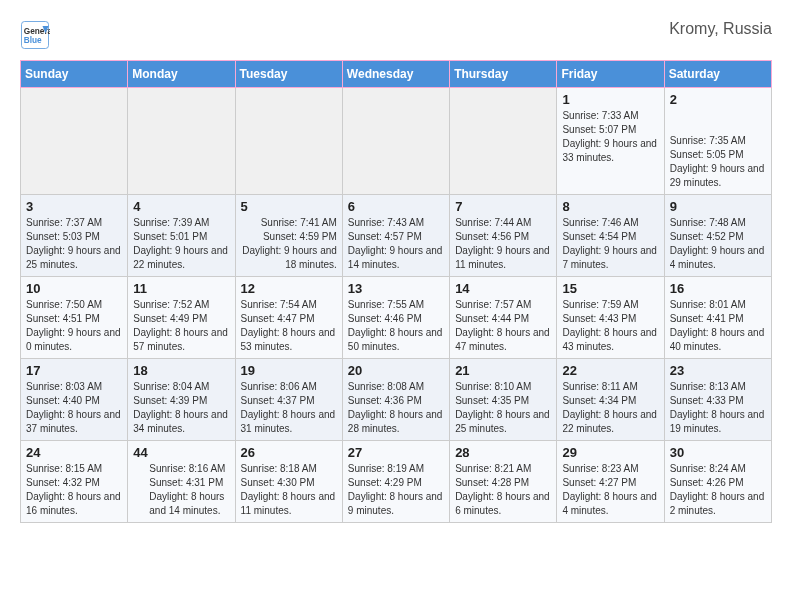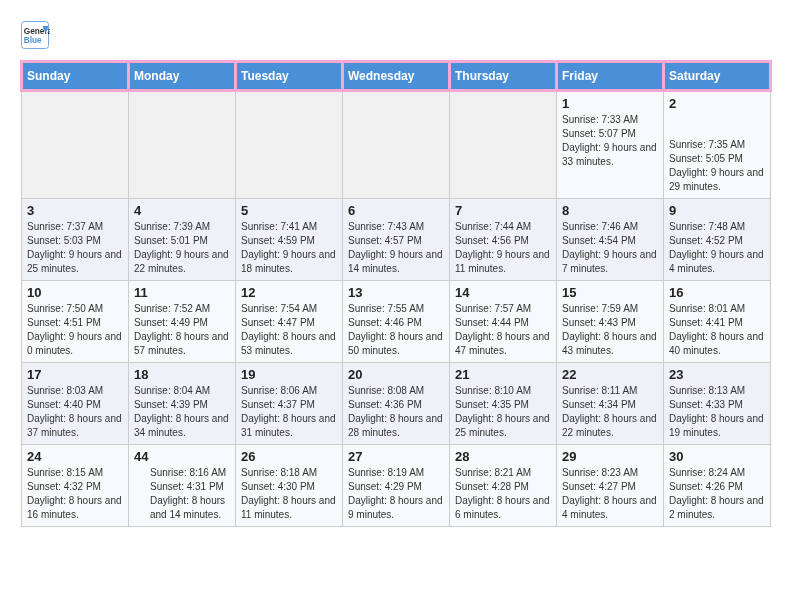--- a/index.html
+++ b/index.html
@@ -40,21 +40,21 @@
       border-collapse: collapse;
       font-size: 11px;
     }
     .calendar th {
       background: #4a90d9;
       color: #fff;
       padding: 6px 4px;
       text-align: left;
       font-size: 12px;
       font-weight: bold;
-      border: 3px solid #f9a8d4;
+      border: 1px solid #f9a8d4;
     }
     .calendar td {
       width: 107px;
       vertical-align: top;
       padding: 4px 5px;
       border: 1px solid #ccc;
       height: 80px;
       background: #fff;
     }
     .calendar tr:nth-child(odd) td { background: #f7f9fc; }
@@ -79,20 +79,21 @@
 <div class="header">
   <div class="logo">
     <svg class="logo-icon" viewBox="0 0 40 40">
       <rect x="2" y="2" width="36" height="36" rx="4" fill="white" stroke="#4a90d9" stroke-width="1"></rect>
       <text x="5" y="18" font-size="11" font-weight="bold" fill="#333" font-family="Arial">General</text>
       <text x="5" y="30" font-size="11" font-weight="bold" fill="#4a90d9" font-family="Arial">Blue</text>
       <polygon points="30,8 38,8 34,18" fill="#4a90d9"></polygon>
     </svg>
   </div>
   <div class="title-area">
+    <div class="location">Kromy, Russia</div>
   </div>
 </div>
 
 <table class="calendar">
   <thead>
     <tr>
     <th>Sunday</th>
         <th>Monday</th>
         <th>Tuesday</th>
         <th>Wednesday</th>
@@ -129,21 +130,21 @@
 Daylight: 9 hours and 25 minutes.</div>
         </td>
         <td>
           <span class="day-num">4</span>
           <div class="day-info" style="white-space: pre-line;">Sunrise: 7:39 AM
 Sunset: 5:01 PM
 Daylight: 9 hours and 22 minutes.</div>
         </td>
         <td>
           <span class="day-num">5</span>
-          <div class="day-info" style="white-space: pre-line;">Sunrise: 7:41 AM
+          <div class="day-info" style="white-space: pre-line; text-align: right;">Sunrise: 7:41 AM
 Sunset: 4:59 PM
 Daylight: 9 hours and 18 minutes.</div>
         </td>
         <td>
           <span class="day-num">6</span>
           <div class="day-info" style="white-space: pre-line;">Sunrise: 7:43 AM
 Sunset: 4:57 PM
 Daylight: 9 hours and 14 minutes.</div>
         </td>
         <td>

